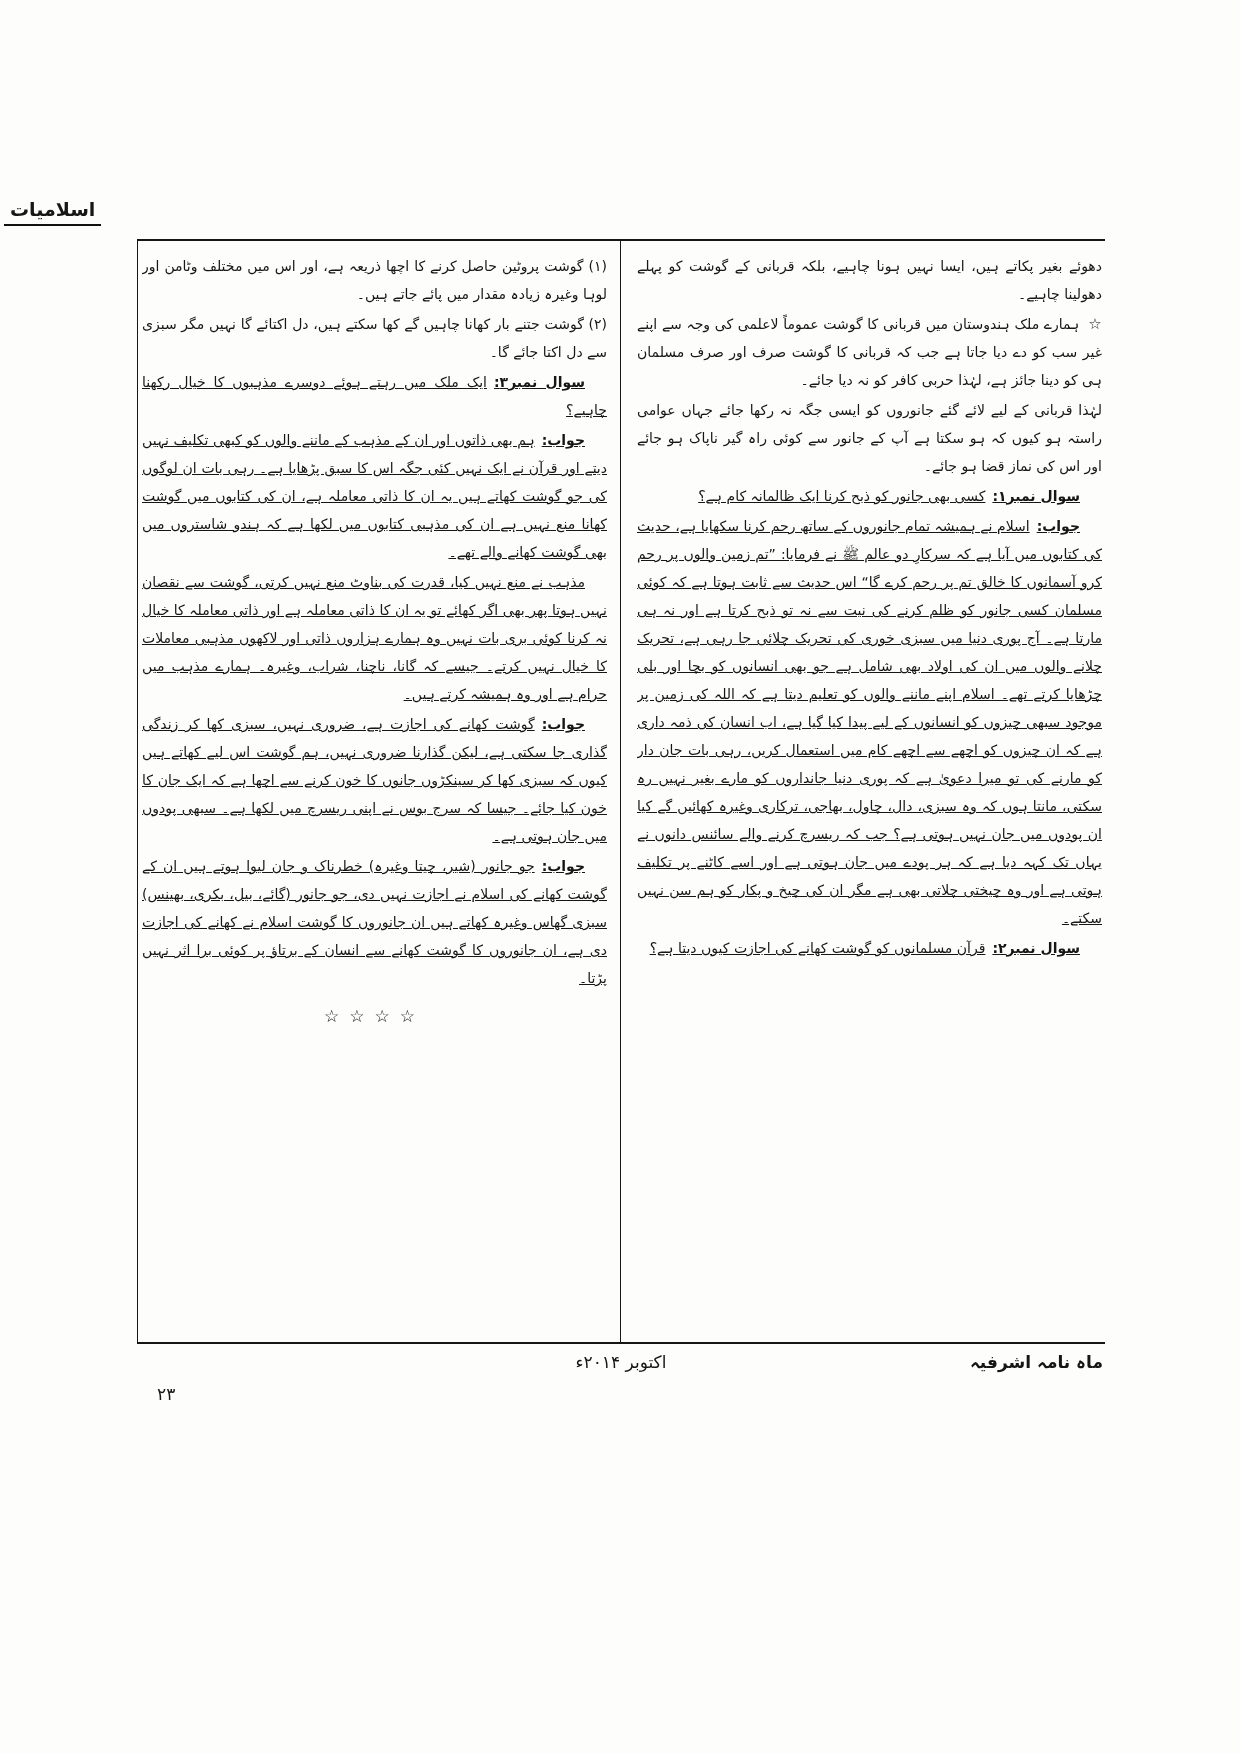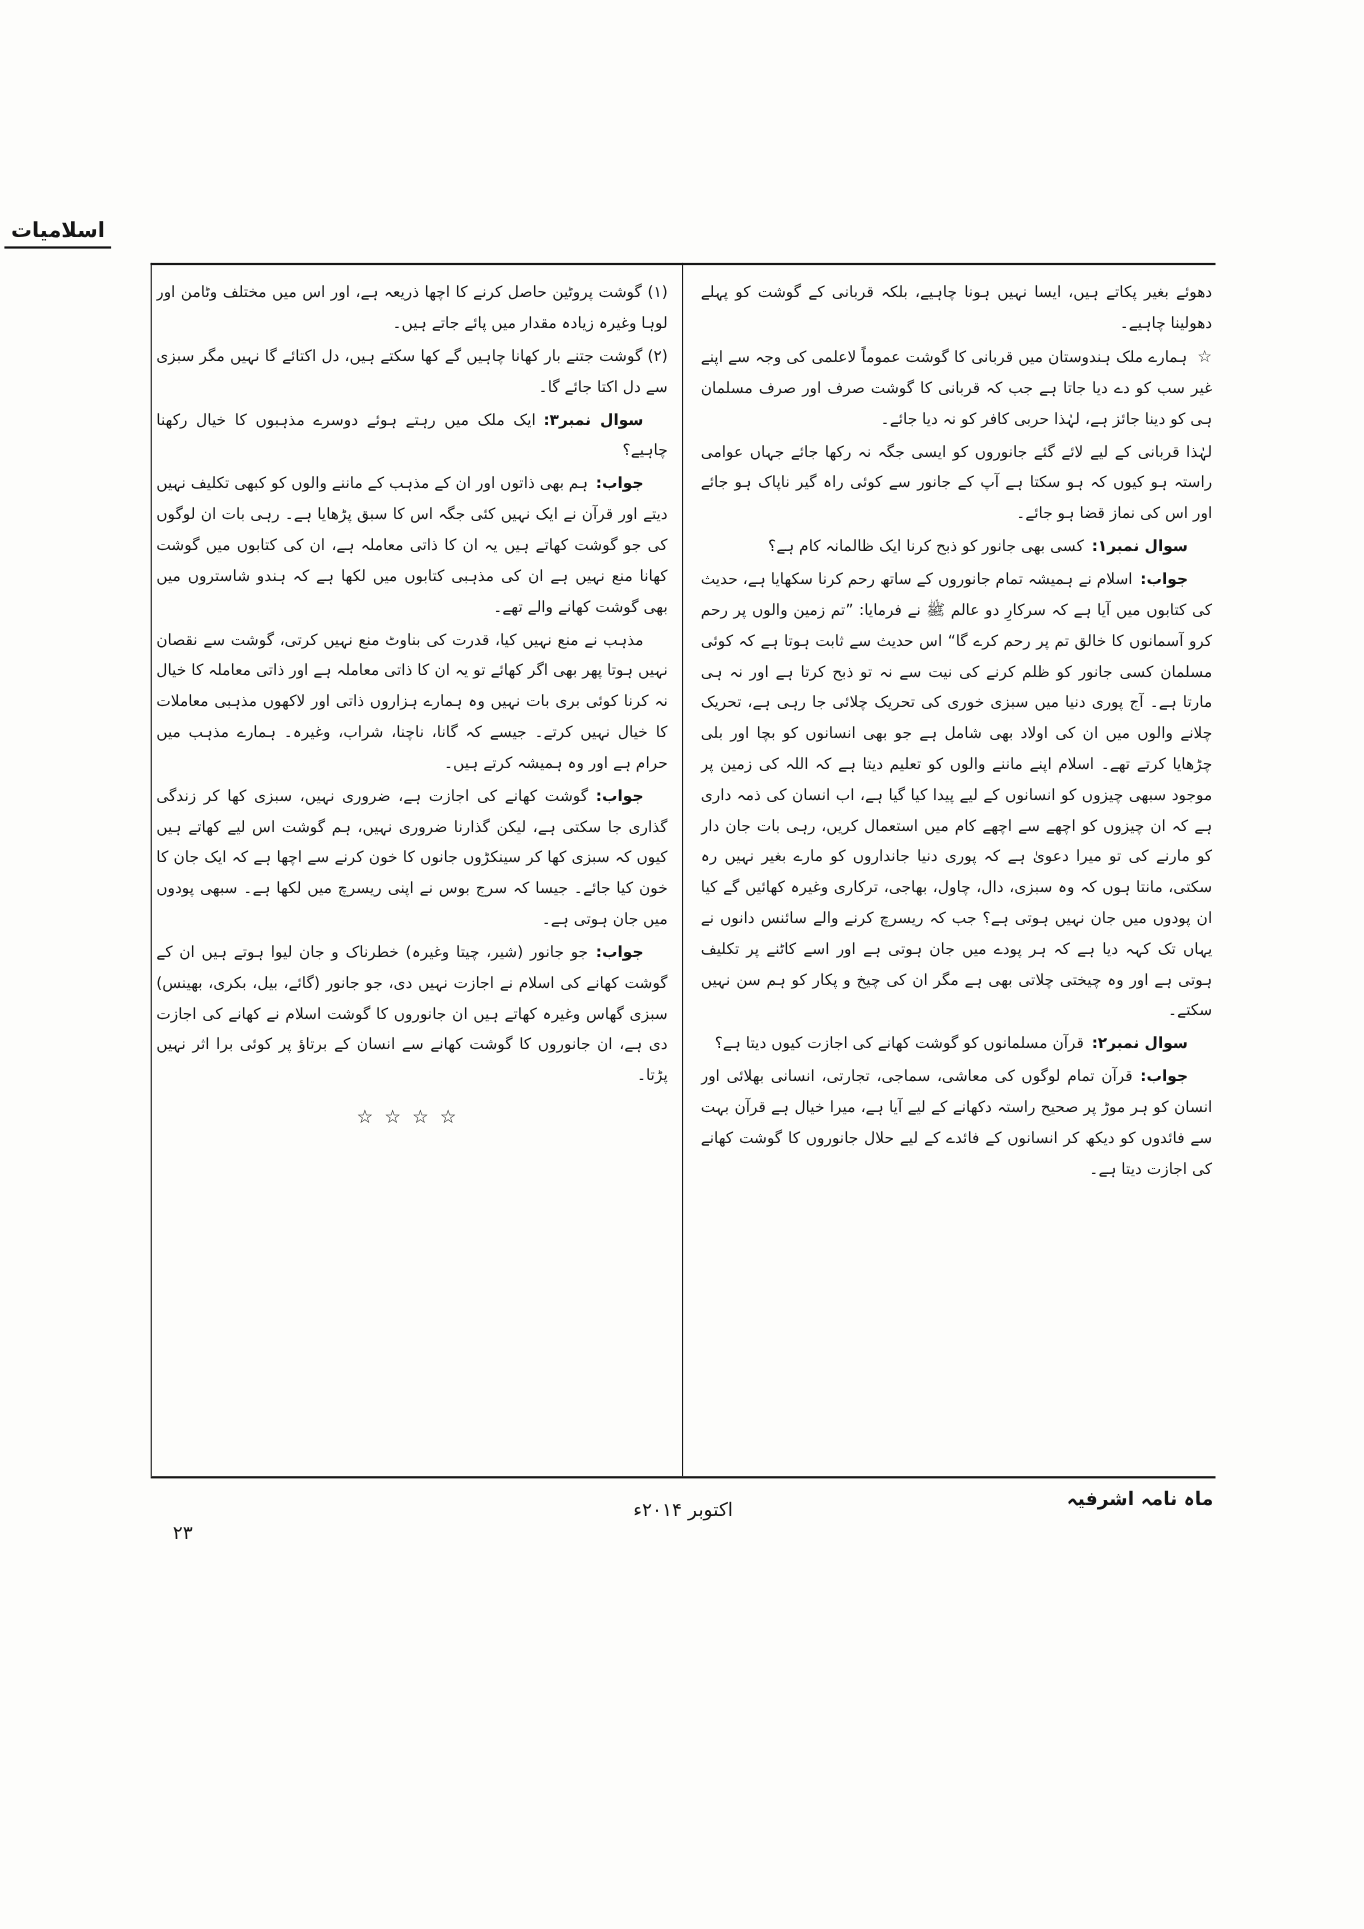--- a/index.html
+++ b/index.html
@@ -42,21 +42,21 @@
   }
   .col {
     width:465px; height:1085px;
     overflow:hidden;
     font-size:14px; line-height:28px;
   }
   .para {
     margin:0 0 2px 0;
     text-align:justify;
   }
-  .qa { text-indent:22px; }
+  .qa { text-indent:22px;text-decoration:underline; }
   .lbl { font-weight:bold; padding-left:7px; }
   .star { padding-left:9px; font-size:15px; }
   .section-heading {
     margin:6px 0 4px 0;
     text-align:center;
     font-weight:bold;
     font-size:15.5px;
   }
   .stars-end {
     margin-top:10px;
@@ -64,21 +64,21 @@
     font-size:17px;
     letter-spacing:10px;
   }
   
   .footer {
     position:absolute; top:1352px; left:137px;
     width:968px; height:32px;
     font-size:17px;
   }
   .footer .magazine { position:absolute; right:2px; top:0; font-weight:bold; }
-  .footer .date     { position:absolute; left:50%; top:11px; transform:translateX(-50%); }
+  .footer .date     { position:absolute; left:50%; top:0; transform:translateX(-50%); }
   .footer .pagenum  { position:absolute; left:20px; top:0;margin-top:32px; }
 </style>
 </head>
 <body>
 
 <div class="page">
 
   <header class="masthead">
     <h1 class="masthead-title">اسلامیات</h1>
   </header>
@@ -106,23 +106,20 @@
       </p>
 
       <p class="para qa">
         <b class="lbl">جواب:</b><span>اسلام نے ہمیشہ تمام جانوروں کے ساتھ رحم کرنا سکھایا ہے، حدیث کی کتابوں میں آیا ہے کہ سرکارِ دو عالم ﷺ نے فرمایا: ”تم زمین والوں پر رحم کرو آسمانوں کا خالق تم پر رحم کرے گا“ اس حدیث سے ثابت ہوتا ہے کہ کوئی مسلمان کسی جانور کو ظلم کرنے کی نیت سے نہ تو ذبح کرتا ہے اور نہ ہی مارتا ہے۔ آج پوری دنیا میں سبزی خوری کی تحریک چلائی جا رہی ہے، تحریک چلانے والوں میں ان کی اولاد بھی شامل ہے جو بھی انسانوں کو بچا اور بلی چڑھایا کرتے تھے۔ اسلام اپنے ماننے والوں کو تعلیم دیتا ہے کہ اللہ کی زمین پر موجود سبھی چیزوں کو انسانوں کے لیے پیدا کیا گیا ہے، اب انسان کی ذمہ داری ہے کہ ان چیزوں کو اچھے سے اچھے کام میں استعمال کریں، رہی بات جان دار کو مارنے کی تو میرا دعویٰ ہے کہ پوری دنیا جانداروں کو مارے بغیر نہیں رہ سکتی، مانتا ہوں کہ وہ سبزی، دال، چاول، بھاجی، ترکاری وغیرہ کھائیں گے کیا ان پودوں میں جان نہیں ہوتی ہے؟ جب کہ ریسرچ کرنے والے سائنس دانوں نے یہاں تک کہہ دیا ہے کہ ہر پودے میں جان ہوتی ہے اور اسے کاٹنے پر تکلیف ہوتی ہے اور وہ چیختی چلاتی بھی ہے مگر ان کی چیخ و پکار کو ہم سن نہیں سکتے۔</span>
       </p>
 
       <p class="para qa">
         <b class="lbl">سوال نمبر۲:</b><span>قرآن مسلمانوں کو گوشت کھانے کی اجازت کیوں دیتا ہے؟</span>
       </p>
 
-      <p class="para qa">
-        <b class="lbl">جواب:</b><span>قرآن تمام لوگوں کی معاشی، سماجی، تجارتی، انسانی بھلائی اور انسان کو ہر موڑ پر صحیح راستہ دکھانے کے لیے آیا ہے، میرا خیال ہے قرآن بہت سے فائدوں کو دیکھ کر انسانوں کے فائدے کے لیے حلال جانوروں کا گوشت کھانے کی اجازت دیتا ہے۔</span>
-      </p>
     </section>
 
     <section class="col">
       <p class="para">(۱) گوشت پروٹین حاصل کرنے کا اچھا ذریعہ ہے، اور اس میں مختلف وٹامن اور لوہا وغیرہ زیادہ مقدار میں پائے جاتے ہیں۔</p>
 
       <p class="para">(۲) گوشت جتنے بار کھانا چاہیں گے کھا سکتے ہیں، دل اکتائے گا نہیں مگر سبزی سے دل اکتا جائے گا۔</p>
 
       <p class="para qa">
         <b class="lbl">سوال نمبر۳:</b><span>ایک ملک میں رہتے ہوئے دوسرے مذہبوں کا خیال رکھنا چاہیے؟</span>
       </p>

